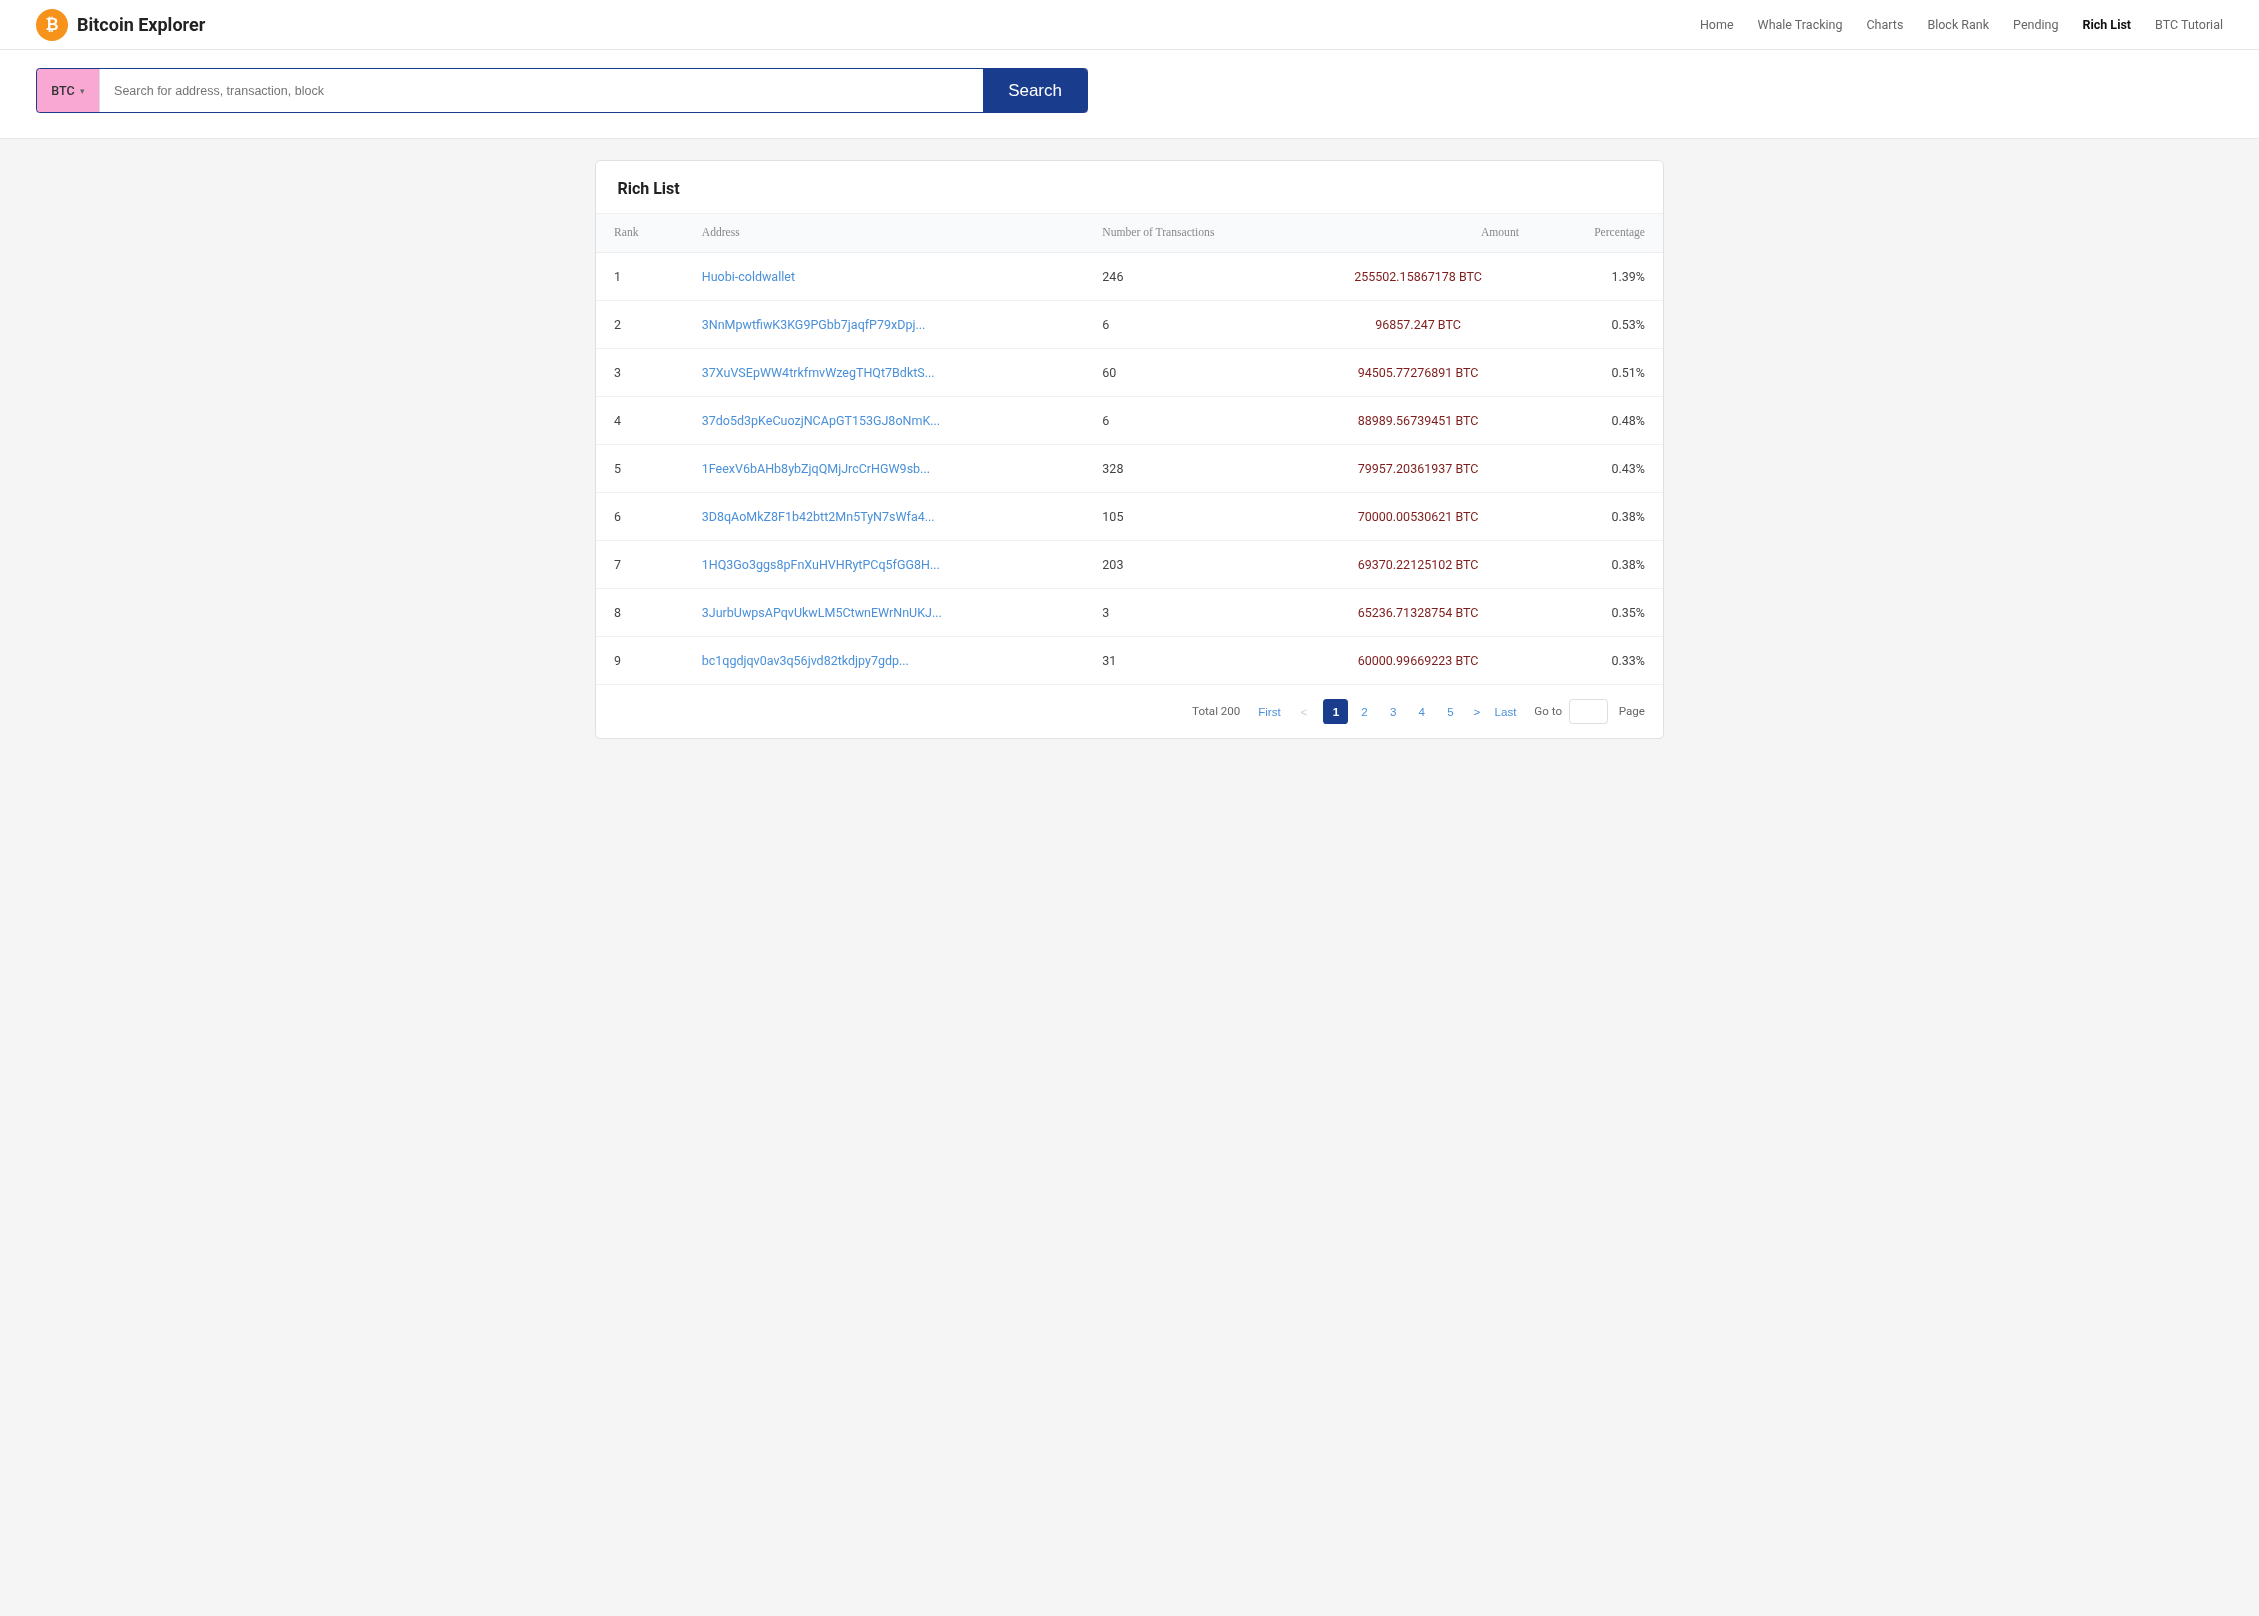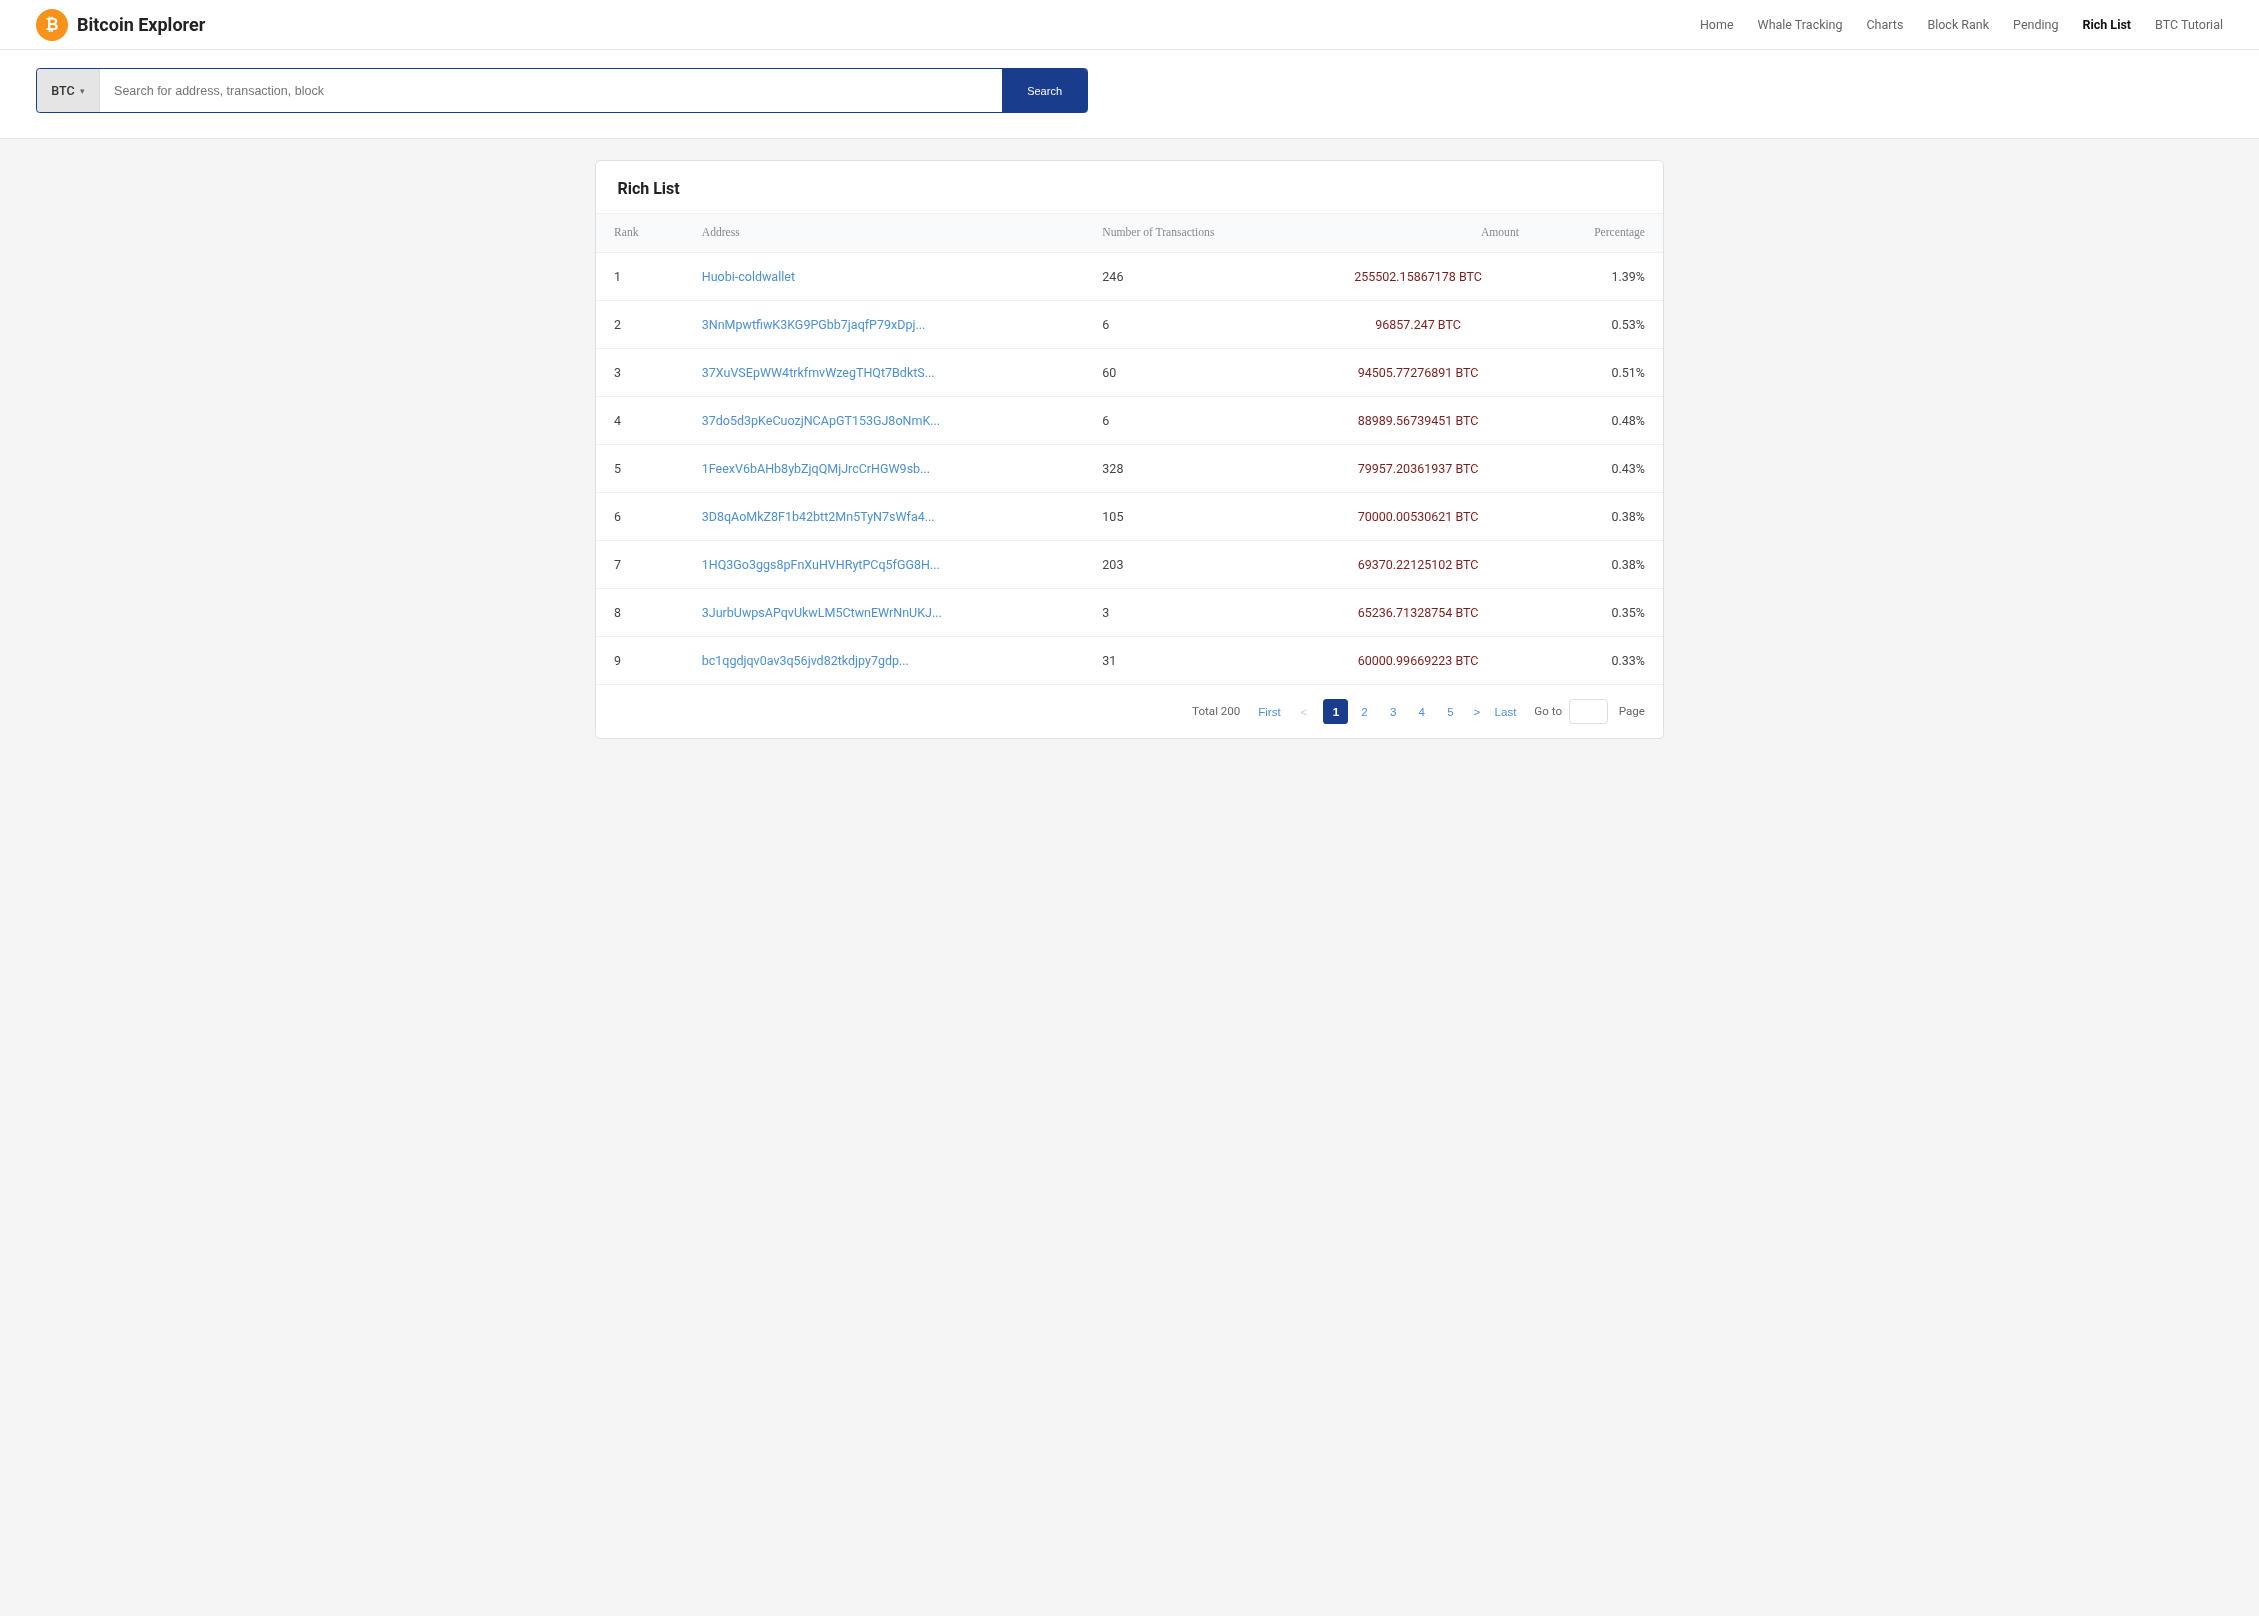--- a/index.html
+++ b/index.html
@@ -61,21 +61,21 @@
       padding: 18px 36px 25px;
       border-bottom: 0.9px solid #e8e8e8;
     }
     .search-bar {
       display: flex;
       align-items: center;
       border: 1.8px solid #1a3c8c;
       border-radius: 3.6px;
       max-width: 1052px;
       height: 45px;
-      background: #e5e5e5;
+      background: #f9a8d4;
       overflow: hidden;
     }
     .search-currency {
       display: flex;
       align-items: center;
       gap: 5.3px;
       padding: 0 14.3px;
       border-right: 0.9px solid #ddd;
       font-size: 12.5px;
       font-weight: 500;
@@ -96,21 +96,21 @@
       font-size: 12.5px;
       color: #999;
       height: 100%;
     }
     .search-btn {
       background: #1a3c8c;
       color: white;
       border: none;
       padding: 0 25px;
       height: 100%;
-      font-size: 11px;
+      font-size: 17px;
       font-weight: 500;
       cursor: pointer;
       white-space: nowrap;
     }
     
     .main-content {
       padding: 21.4px 36px;
       max-width: 1141px;
       margin: 0 auto;
     }

